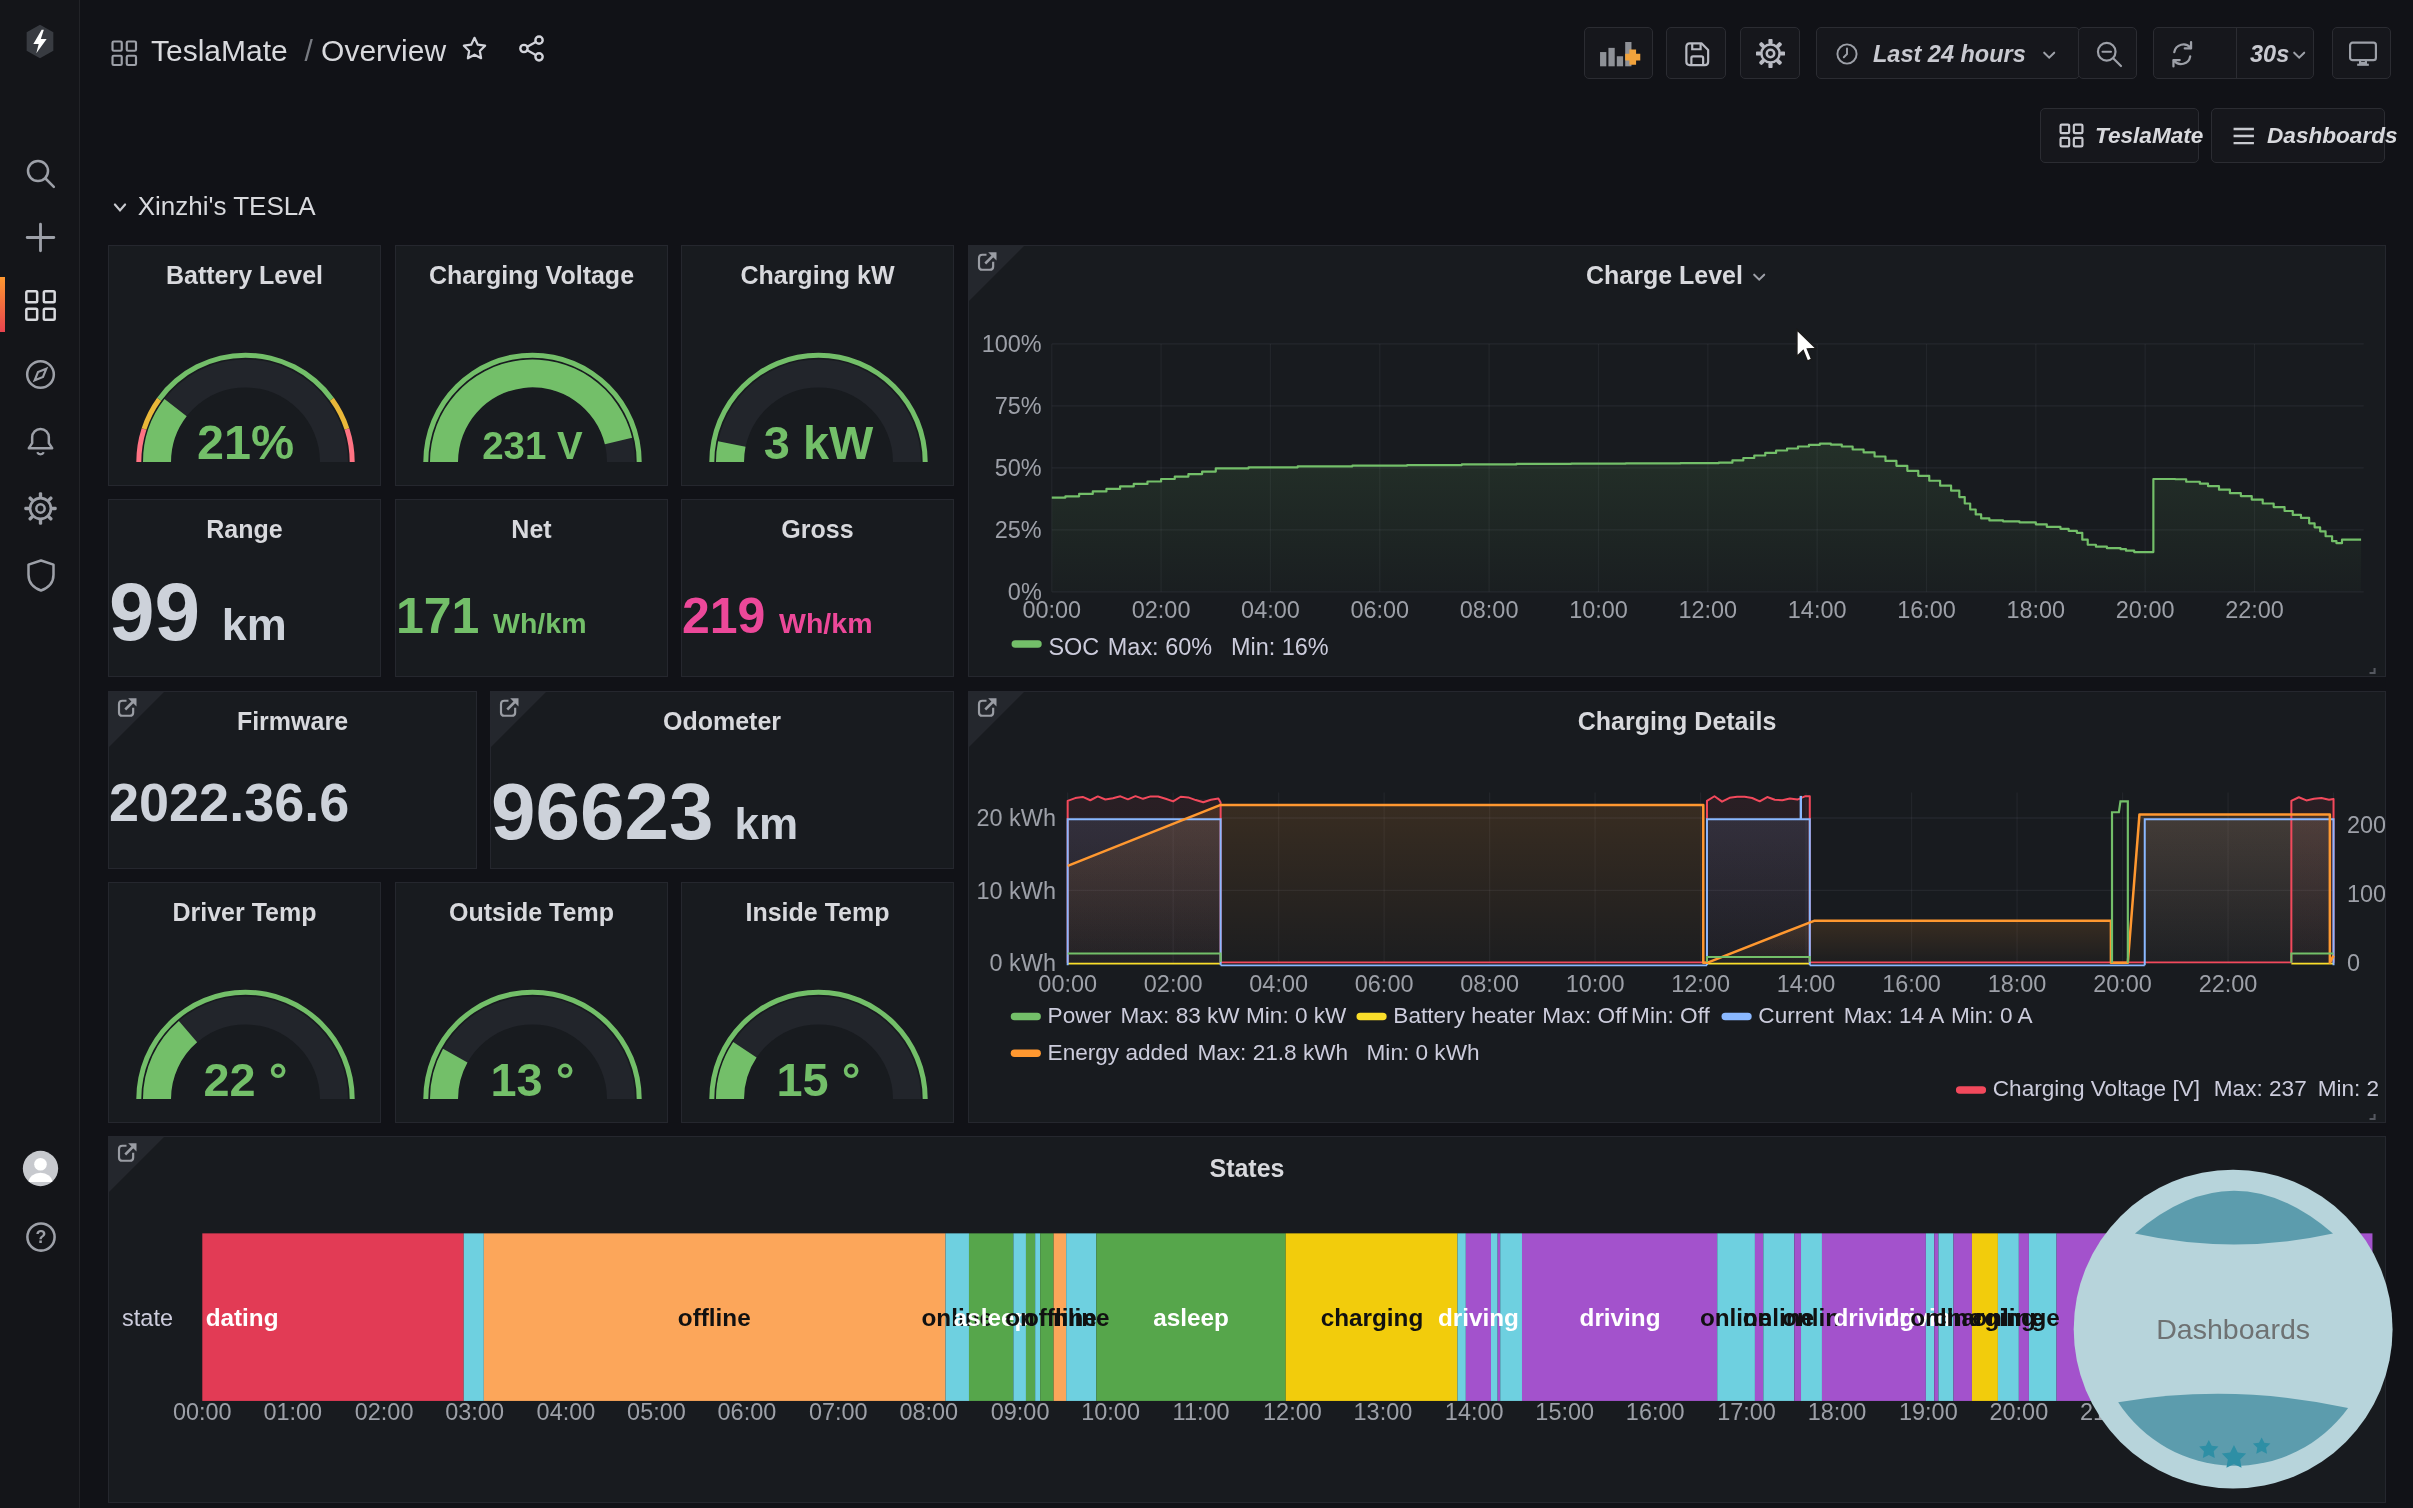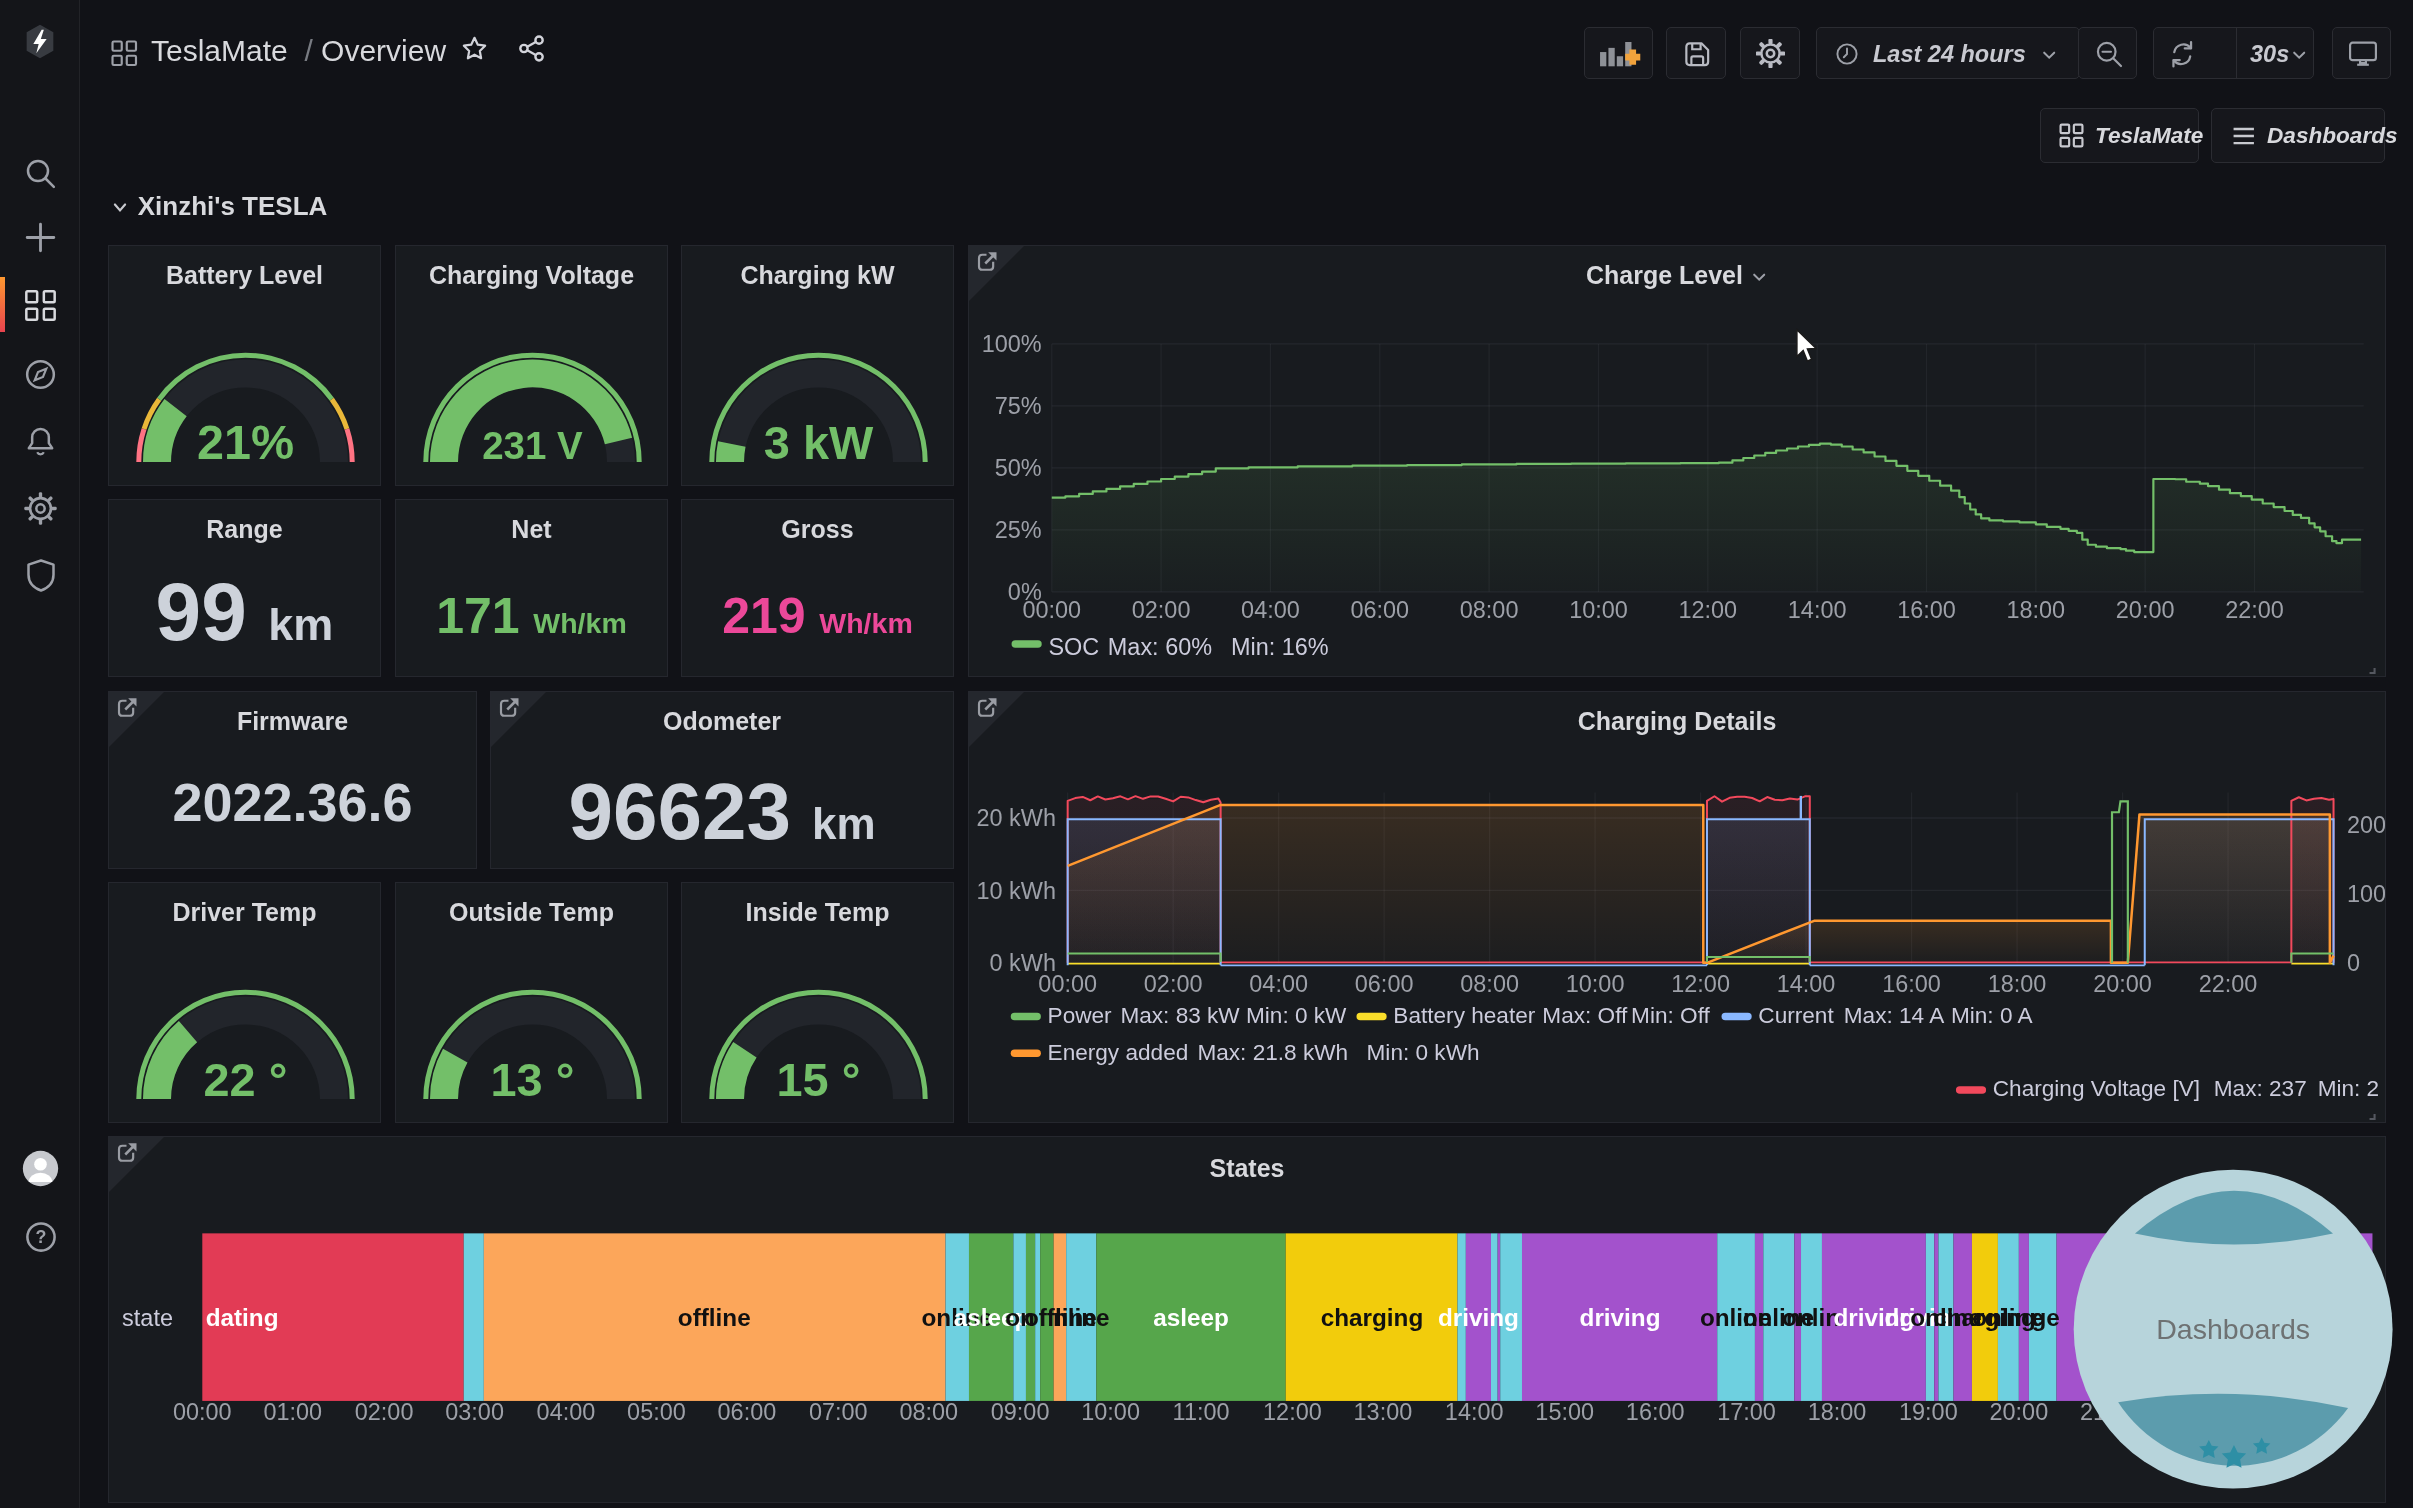--- a/index.html
+++ b/index.html
@@ -1,21 +1,21 @@
 <!DOCTYPE html>
 <html style="font-size:13.4px"><head><meta charset="utf-8"><style>
 * { margin:0; padding:0; box-sizing:border-box; }
 html,body { width:2413px; height:1508px; background:#111217; overflow:hidden;
   font-family:"Liberation Sans", sans-serif; }
 #sidebar { position:absolute; left:0; top:0; width:80px; height:1508px;
   background:#141519; border-right:0.8px solid #222327; z-index:10; }
 .panel { position:absolute; background:#181B1F; border:0.8px solid #25272E; border-radius:0; overflow:hidden; }
 .ptitle { position:absolute; left:0; width:100%; text-align:center; font-size:25px;
   font-weight:bold; color:#D8D9DD; }
-.sval { position:absolute; left:0; width:100%; text-align:center; font-weight:bold; white-space:nowrap; }
+.sval { position:absolute; left:0; width:100%; font-weight:bold; white-space:nowrap; }
 .fold { position:absolute; left:0; top:0; }
 .tbtn { position:absolute; background:#16171C; border:0.8px solid #2B2C32; border-radius:5px;font-style:italic; }
 text { font-family:"Liberation Sans", sans-serif; }
 </style></head>
 <body>
 <div id="sidebar">
     <svg style="position:absolute;left:28,top:28" width="0" height="0"></svg>
     <svg style="position:absolute;left:22.6px;top:23.5px" width="34" height="35" viewBox="0 0 40 42">
       <path d="M20 1 L36 10 V32 L20 41 L4 32 V10 Z" fill="#383B41"></path>
       <path d="M22 7 L12 24 h6.4 l-2.8 11 L28 18 h-7 l3.6 -11 Z" fill="#fff"></path>
@@ -168,21 +168,21 @@
     </div>
     <div class="tbtn" style="left:2211px;top:108px;width:174px;height:55px">
       <svg style="position:absolute;left:20px;top:16px" width="23.5" height="22" viewBox="0 0 30 28" stroke="#C8C9CF" stroke-width="3">
         <path d="M2 5 H28 M2 14 H28 M2 23 H28"></path>
       </svg>
       <span style="position:absolute;left:55px;top:14.2px;font-size:22.6px;font-weight:bold;color:#D8D9DD">Dashboards</span>
     </div>
   </div>
 <div style="position:absolute;left:109px;top:191px;height:30px"><svg width="22" height="22" viewBox="0 0 26 26" style="vertical-align:middle">
       <path d="M7 10 L13 17 L19 10" stroke="#C8C9CF" stroke-width="2.6" fill="none" stroke-linecap="round"></path>
-    </svg><span style="font-size:26px;font-weight:bold;color:#D8D9DD;margin-left:6.7px;vertical-align:middle">Xinzhi's TESLA</span></div>
+    </svg><span style="font-size:26px;font-weight:normal;color:#D8D9DD;margin-left:6.7px;vertical-align:middle">Xinzhi's TESLA</span></div>
 <div class="panel" style="left:108px;top:245px;width:273px;height:241px"><div class="ptitle" style="top:15px">Battery Level</div><svg width="273" height="241" viewBox="0 0 326 288">
       <path d="M 32.5 258.0 A 130.5 130.5 0 0 1 38.9 217.7 L 44.6 219.5 A 124.5 124.5 0 0 0 38.5 258.0 Z" fill="#FF7383"></path>
       <path d="M 38.9 217.7 A 130.5 130.5 0 0 1 57.4 181.3 L 62.3 184.8 A 124.5 124.5 0 0 0 44.6 219.5 Z" fill="#EAB839"></path>
       <path d="M 57.4 181.3 A 130.5 130.5 0 0 1 268.6 181.3 L 263.7 184.8 A 124.5 124.5 0 0 0 62.3 184.8 Z" fill="#73BF69"></path>
       <path d="M 268.6 181.3 A 130.5 130.5 0 0 1 287.1 217.7 L 281.4 219.5 A 124.5 124.5 0 0 0 263.7 184.8 Z" fill="#EAB839"></path>
       <path d="M 287.1 217.7 A 130.5 130.5 0 0 1 293.5 258.0 L 287.5 258.0 A 124.5 124.5 0 0 0 281.4 219.5 Z" fill="#FF7383"></path>
       <path d="M 40.5 258.0 A 122.5 122.5 0 0 1 285.5 258.0 L 252.0 258.0 A 89 89 0 0 0 74.0 258.0 Z" fill="#22252B"></path>
       <path d="M 40.5 258.0 A 122.5 122.5 0 0 1 66.2 182.9 L 92.7 203.5 A 89 89 0 0 0 74.0 258.0 Z" fill="#73BF69"></path>
       <text x="163.0" y="254" text-anchor="middle" font-size="58" font-weight="bold" fill="#73BF69">21%</text>
     </svg></div>

